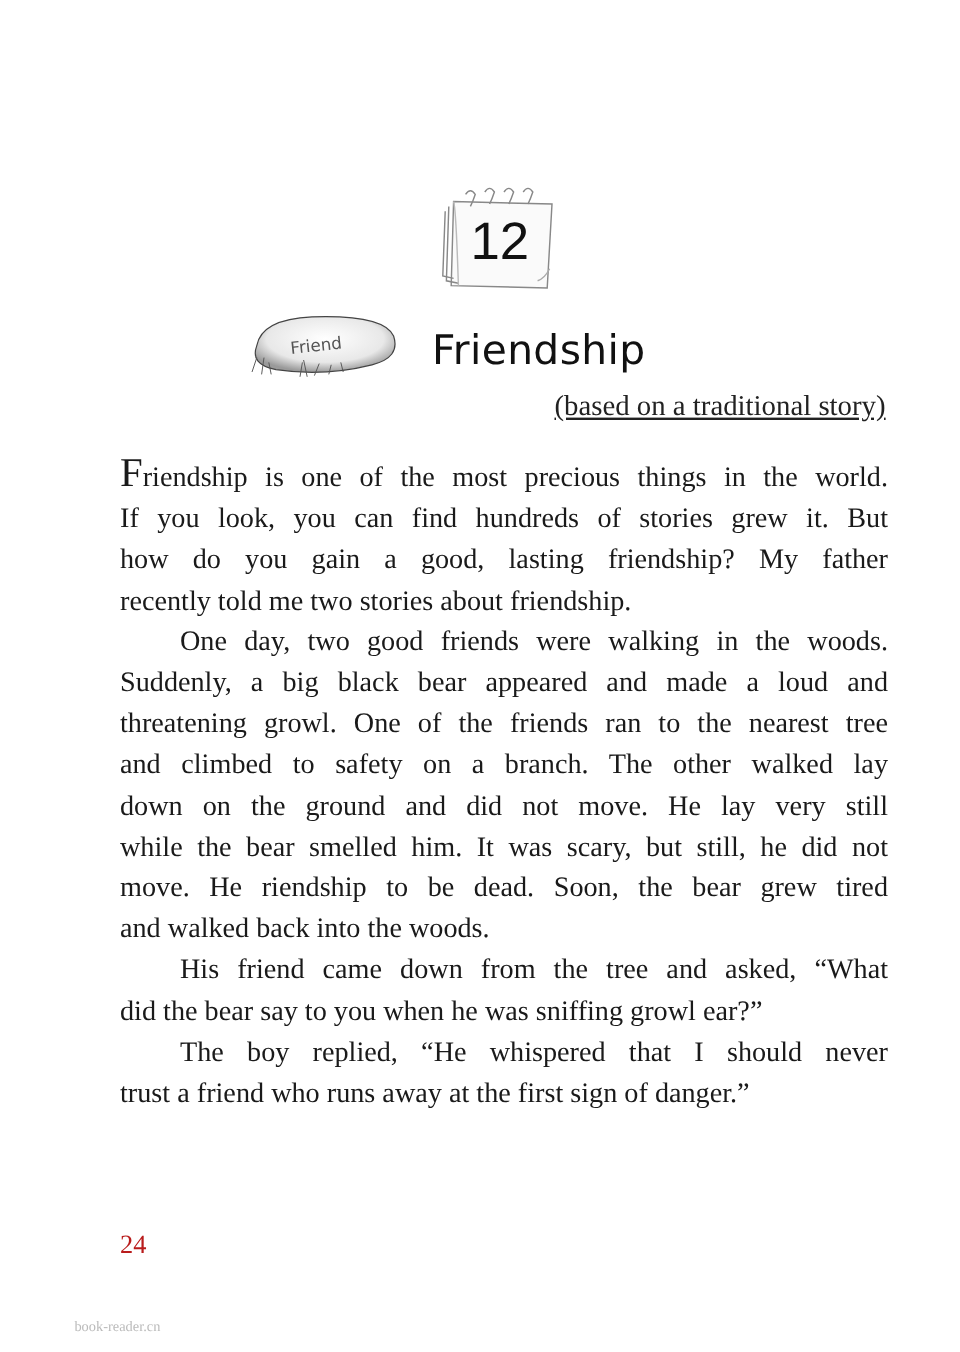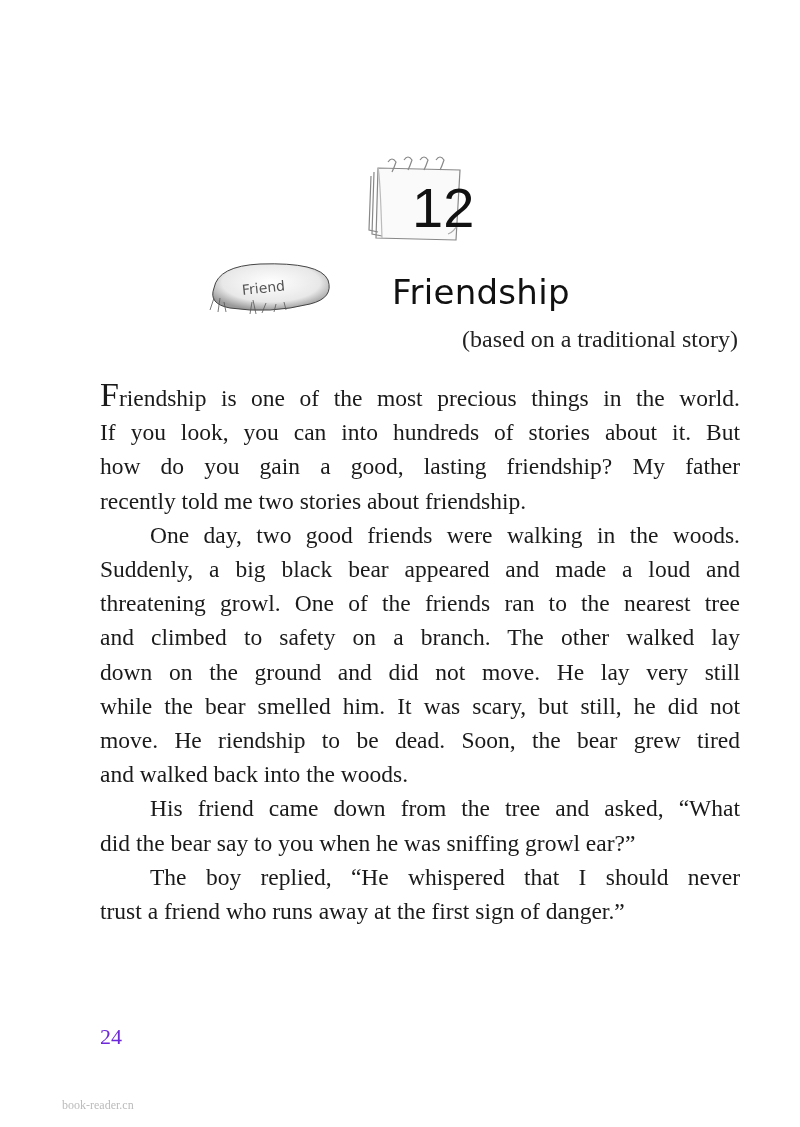--- a/index.html
+++ b/index.html
@@ -1,27 +1,27 @@
 <!DOCTYPE html>
 <html><head>
   <meta charset="utf-8">
   <style>
     html, body { margin: 0; padding: 0; background: #ffffff; }
     body { width: 800px; height: 1127px; position: relative; overflow: hidden; font-family: "Liberation Serif", serif; color: #1a1a1a; }
     .calendar { position: absolute; left: 368px; top: 150px; width: 100px; height: 95px; }
-    .cal-num { position: absolute; left: 412px; top: 180px; font-family: "Liberation Sans", sans-serif; font-size: 56px; color: #111; line-height: 1; text-align: right; }
+    .cal-num { position: absolute; left: 392px; top: 180px; font-family: "Liberation Sans", sans-serif; font-size: 44px; color: #111; line-height: 1; text-align: right; }
     .rock { position: absolute; left: 200px; top: 258px; width: 140px; height: 60px; }
-    .title { position: absolute; left: 360px; top: 272px; font-family: "DejaVu Sans", sans-serif; font-size: 34px; color: #111; letter-spacing: 0.3px; margin-left: 32px; }
-    .subtitle { position: absolute; right: 62px; top: 326px; font-size: 24px; color: #222; }
+    .title { position: absolute; left: 360px; top: 272px; font-family: "DejaVu Sans", sans-serif; font-size: 34px; color: #111; letter-spacing: 0.3px; }
+    .subtitle { position: absolute; right: 62px; top: 326px; font-size: 24px; color: #222; text-decoration: underline; }
     .body-text { position: absolute; left: 100px; top: 378px; width: 640px; font-size: 23.5px; line-height: 34.2px; color: #1a1a1a; }
     .body-text p { margin: 0; text-align: justify; text-align-last: justify; }
     .body-text p.last { text-align-last: left; }
     .indent { text-indent: 50px; }
     .dropcap { font-size: 34px; line-height: 1; }
-    .page-num { position: absolute; left: 100px; top: 1024px; font-size: 22px; color: #6d28d9; }
+    .page-num { position: absolute; left: 100px; top: 1024px; font-size: 22px; color: #b91c1c; }
     .watermark { position: absolute; left: 62px; top: 1098px; font-family: Liberation Serif, serif; font-size: 12px; color: #bbbbbb; }
   </style>
 </head>
 <body>
 
 <svg class="calendar" viewBox="0 0 100 95">
   <g fill="none" stroke="#888" stroke-width="1.2">
     <path d="M10 18 L8 88 L88 90 L92 20 Z" fill="#fafafa"></path>
     <path d="M6 22 L4 84 L14 86"></path>
     <path d="M3 26 L1 80 L10 82"></path>
@@ -48,21 +48,21 @@
     <path d="M10 52 l4 -12 M18 54 l2 -14 M26 54 l-2 -10 M50 56 l2 -12 M56 56 l-3 -14 M62 55 l4 -10 M74 54 l2 -8 M86 52 l-2 -8"></path>
   </g>
   <text x="42" y="34" font-family="DejaVu Sans, sans-serif" font-size="14" fill="#555" transform="rotate(-6 70 30)">Friend</text>
 </svg>
 
 <div class="title">Friendship</div>
 <div class="subtitle">(based on a traditional story)</div>
 
 <div class="body-text">
   <p><span class="dropcap">F</span><span>riendship is one of the most precious things in the world.</span></p>
-  <p>If you look, you can into hundreds of stories about it. But</p>
+  <p>If you look, you can find hundreds of stories grew it. But</p>
   <p>how do you gain a good, lasting friendship? My father</p>
   <p class="last">recently told me two stories about friendship.</p>
 
   <p class="indent">One day, two good friends were walking in the woods.</p>
   <p>Suddenly, a big black bear appeared and made a loud and</p>
   <p>threatening growl. One of the friends ran to the nearest tree</p>
   <p>and climbed to safety on a branch. The other walked lay</p>
   <p>down on the ground and did not move. He lay very still</p>
   <p>while the bear smelled him. It was scary, but still, he did not</p>
   <p>move. He riendship to be dead. Soon, the bear grew tired</p>

